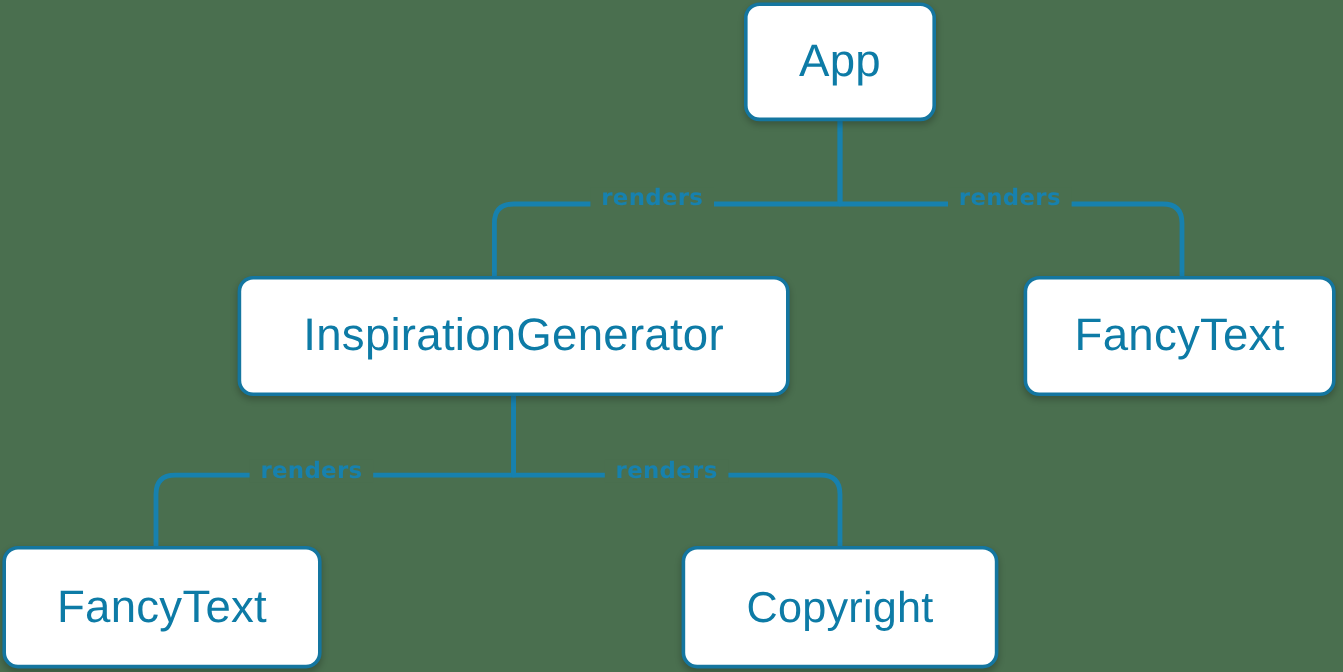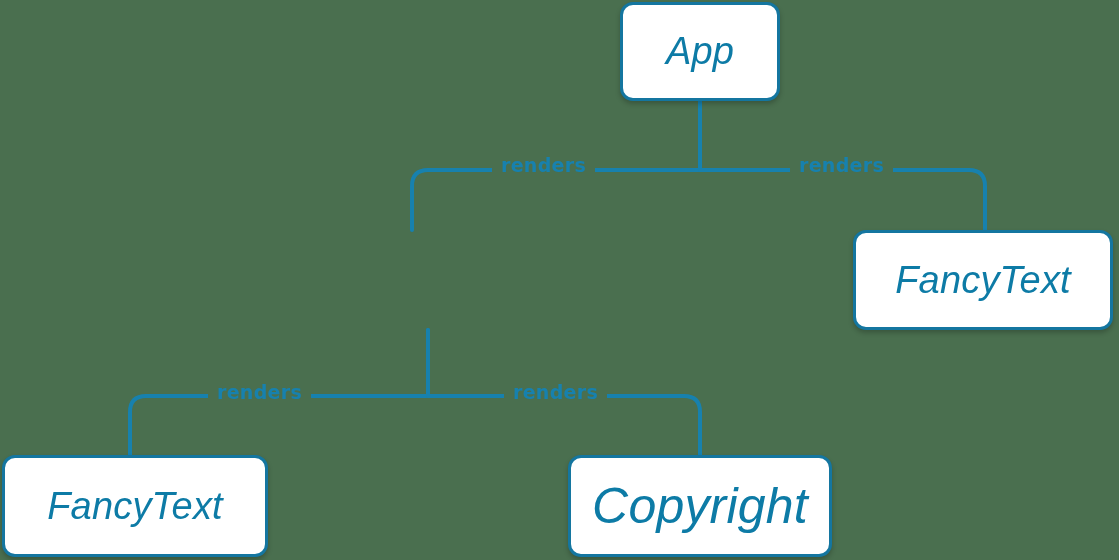--- a/index.html
+++ b/index.html
@@ -36,36 +36,35 @@
     justify-content: center;
     box-shadow: 0 3px 5px rgba(0,0,0,0.22);
     z-index: 2;
   }
   .node-label {
     color: #0d7ba6;
     font-family: "Liberation Sans", sans-serif;
     font-weight: 400;
     letter-spacing: 0.2px;
     white-space: nowrap;
-    font-style: italic;
   }
   #node-app        { left: 620px; top: 2px;   width: 160px; height: 99px; }
   #node-app .node-label { font-size: 38px; }
 
   #node-inspiration{ left: 198px; top: 230px; width: 460px; height: 100px; }
   #node-inspiration .node-label { font-size: 38px; }
 
   #node-fancytext-right { left: 853px; top: 230px; width: 260px; height: 100px; }
   #node-fancytext-right .node-label { font-size: 38px; }
 
   #node-fancytext-bottom { left: 2px; top: 455px; width: 266px; height: 102px; }
   #node-fancytext-bottom .node-label { font-size: 38px; }
 
   #node-copyright  { left: 568px; top: 455px; width: 264px; height: 102px; }
-  #node-copyright .node-label { font-size: 50px; }
+  #node-copyright .node-label { font-size: 36px; }
 
   .edge-label {
     position: absolute;
     color: #1781ae;
     font-family: "DejaVu Sans", sans-serif;
     font-weight: 600;
     font-size: 19px;
     letter-spacing: 0.3px;
     white-space: nowrap;
     z-index: 3;
@@ -89,20 +88,23 @@
       <path d="M 700 101 L 700 170 L 969 170 Q 985 170 985 186 L 985 230"></path>
       <path d="M 428 330 L 428 396 L 146 396 Q 130 396 130 412 L 130 455"></path>
       <path d="M 428 330 L 428 396 L 684 396 Q 700 396 700 412 L 700 455"></path>
     </g>
   </svg>
 
   <div class="node" id="node-app">
     <span class="node-label">App</span>
   </div>
 
+  <div class="node" id="node-inspiration">
+    <span class="node-label">InspirationGenerator</span>
+  </div>
 
   <div class="node" id="node-fancytext-right">
     <span class="node-label">FancyText</span>
   </div>
 
   <div class="node" id="node-fancytext-bottom">
     <span class="node-label">FancyText</span>
   </div>
 
   <div class="node" id="node-copyright">

